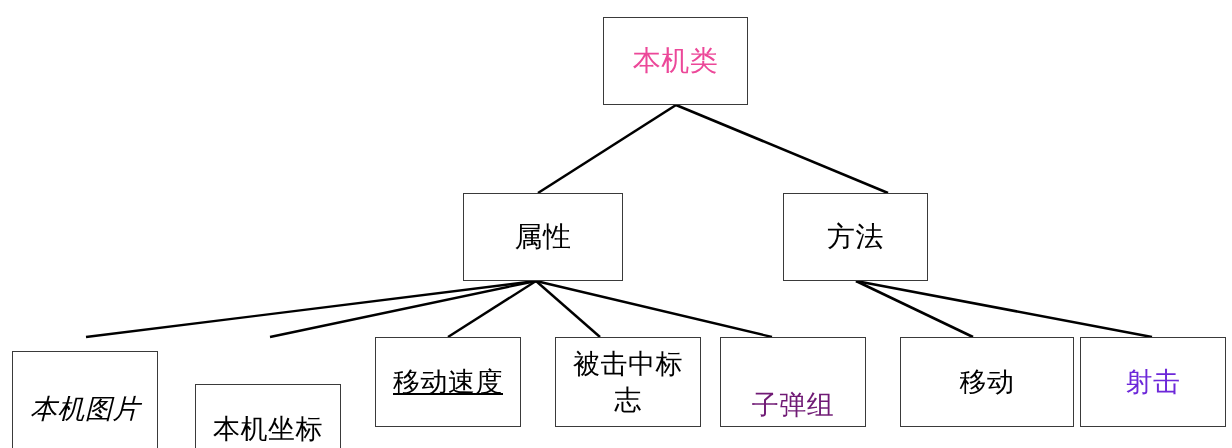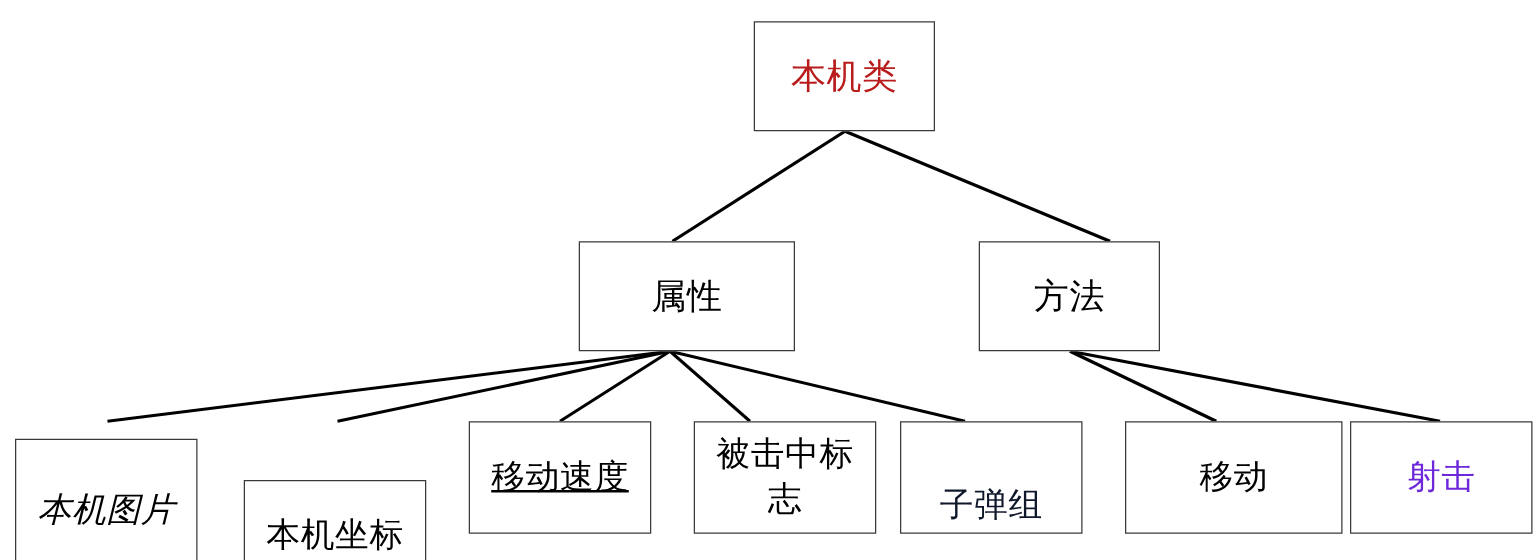--- a/index.html
+++ b/index.html
@@ -62,43 +62,43 @@
       <line x1="536" y1="281" x2="270" y2="337" stroke="#000000" stroke-width="2.4" stroke-linecap="butt"></line>
       <line x1="536" y1="281" x2="448" y2="337" stroke="#000000" stroke-width="2.4" stroke-linecap="butt"></line>
       <line x1="536" y1="281" x2="600" y2="337" stroke="#000000" stroke-width="2.4" stroke-linecap="butt"></line>
       <line x1="536" y1="281" x2="772" y2="337" stroke="#000000" stroke-width="2.4" stroke-linecap="butt"></line>
       <line x1="856" y1="281" x2="973" y2="337" stroke="#000000" stroke-width="2.6" stroke-linecap="butt"></line>
       <line x1="856" y1="281" x2="1152" y2="337" stroke="#000000" stroke-width="2.6" stroke-linecap="butt"></line>
     </svg>
 
   <div id="node-layer">
       <div class="node-box node-root" style="left: 603px; top: 17px; width: 145px; height: 88px; border-color: rgb(58, 58, 58);">
-        <span class="node-label" style="color: #b91c1c; text-align: right;">本机类</span>
+        <span class="node-label" style="color: #ec4899; text-align: right;">本机类</span>
       </div>
-      <div class="node-box node-branch" style="left: 463px; top: 193px; width: 173px; height: 88px; border-color: rgb(58, 58, 58);">
+      <div class="node-box node-branch" style="left: 463px; top: 193px; width: 160px; height: 88px; border-color: rgb(58, 58, 58);">
         <span class="node-label" style="color: rgb(0, 0, 0);">属性</span>
       </div>
       <div class="node-box node-branch" style="left: 783px; top: 193px; width: 145px; height: 88px; border-color: rgb(58, 58, 58);">
         <span class="node-label" style="color: rgb(0, 0, 0);">方法</span>
       </div>
       <div class="node-box node-leaf" style="left: 12px; top: 351px; width: 146px; height: 116px; border-color: rgb(58, 58, 58); font-style: italic;">
         <span class="node-label" style="color: rgb(0, 0, 0);">本机图片</span>
       </div>
       <div class="node-box node-leaf" style="left: 195px; top: 337px; width: 146px; height: 90px; border-color: rgb(58, 58, 58); margin-top: 47px;">
         <span class="node-label" style="color: rgb(0, 0, 0);">本机坐标</span>
       </div>
       <div class="node-box node-leaf" style="left: 375px; top: 337px; width: 146px; height: 90px; border-color: rgb(58, 58, 58);">
         <span class="node-label" style="color: rgb(0, 0, 0); text-decoration: underline;">移动速度</span>
       </div>
       <div class="node-box node-leaf" style="left: 555px; top: 337px; width: 146px; height: 90px; border-color: rgb(58, 58, 58);">
         <span class="node-label" style="color: rgb(0, 0, 0);">被击中标
 志</span>
       </div>
       <div class="node-box node-leaf" style="left: 720px; top: 337px; width: 146px; height: 90px; border-color: rgb(58, 58, 58);">
-        <span class="node-label" style="color: #0f172a; margin-top: 46px;">子弹组</span>
+        <span class="node-label" style="color: #701a75; margin-top: 46px;">子弹组</span>
       </div>
       <div class="node-box node-leaf" style="left: 900px; top: 337px; width: 174px; height: 90px; border-color: rgb(58, 58, 58);">
         <span class="node-label" style="color: rgb(0, 0, 0);">移动</span>
       </div>
       <div class="node-box node-leaf" style="left: 1080px; top: 337px; width: 146px; height: 90px; border-color: rgb(58, 58, 58);">
         <span class="node-label" style="color: #6d28d9;">射击</span>
       </div>
     </div>
 
 </div>

